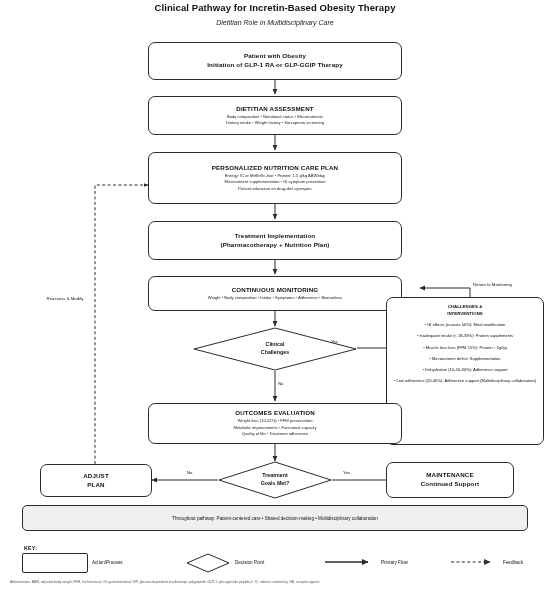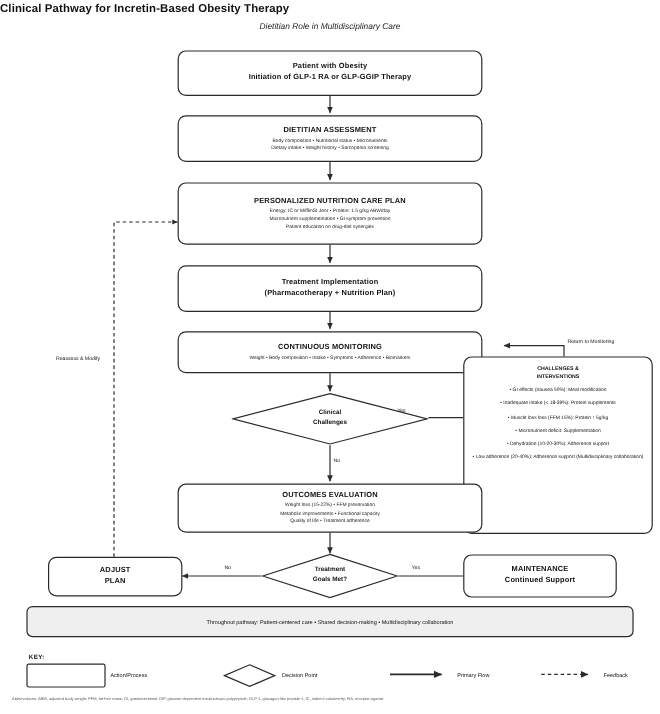--- a/index.html
+++ b/index.html
@@ -5,21 +5,21 @@
   html,body{margin:0;padding:0;background:#ffffff;}
   body{
     width:550px;height:595px;position:relative;overflow:hidden;
     font-family:"Liberation Sans", sans-serif;
     color:#111111;
   }
   .canvas{position:absolute;left:0;top:0;width:550px;height:595px;}
   svg.wires{position:absolute;left:0;top:0;width:550px;height:595px;pointer-events:none;}
 
   .title{
-    position:absolute;left:0;top:2px;width:550px;
+    position:absolute;left:0;top:2px;width:550px;text-align:center;
     font-size:9.5px;font-weight:bold;letter-spacing:.1px;
   }
   .subtitle{
     position:absolute;left:0;top:19px;width:550px;text-align:center;
     font-size:7px;font-style:italic;color:#222;
   }
 
   .node{
     position:absolute;box-sizing:border-box;
     border:1px solid #2b2b2b;border-radius:7px;background:#ffffff;

